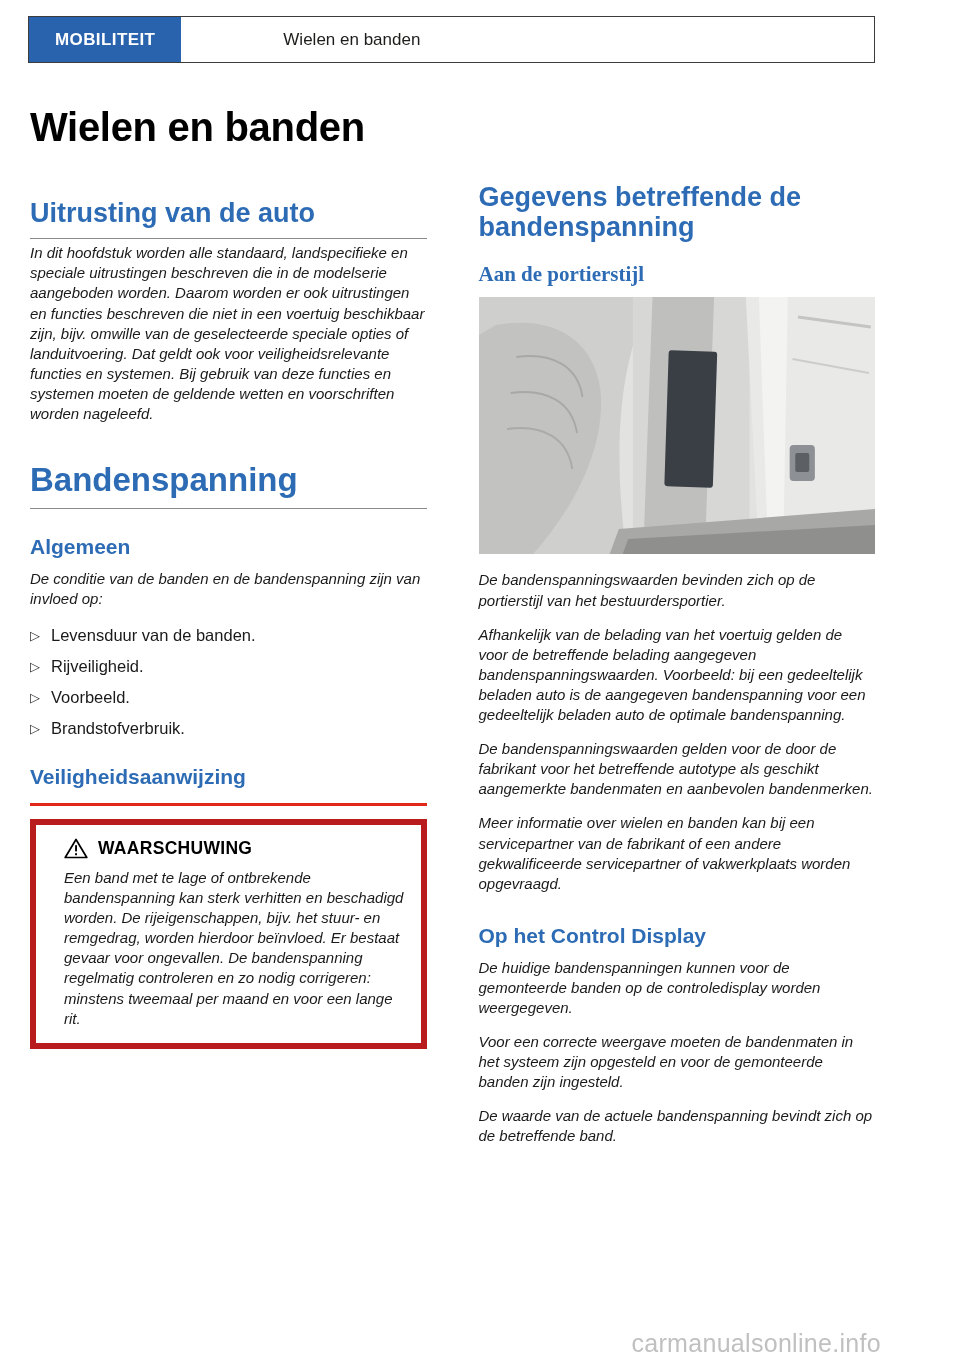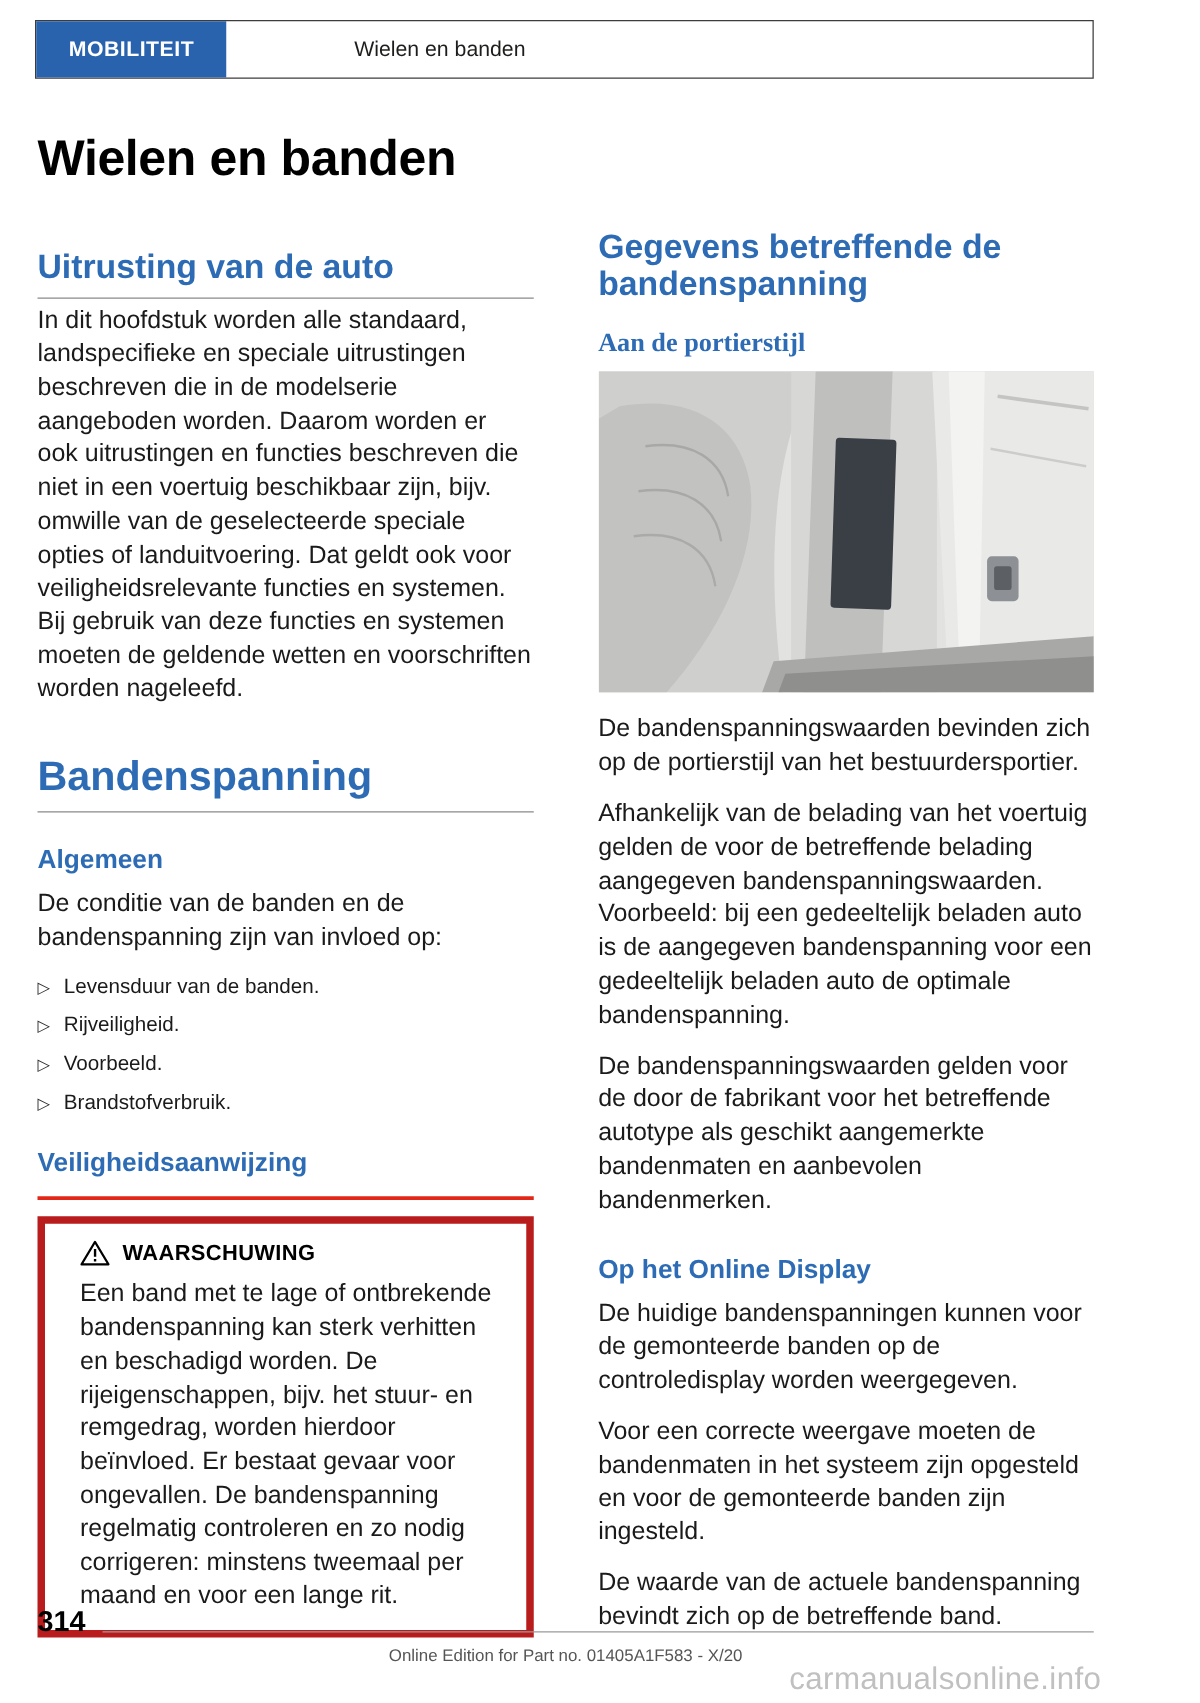--- a/index.html
+++ b/index.html
@@ -81,24 +81,25 @@
     margin-top: 38px;
     margin-bottom: 4px;
   }
   h3.sub {
     color: #2d6cb5;
     font-size: 21px;
     font-weight: bold;
     margin: 26px 0 10px 0;
   }
   p.body {
-    font-size: 20px;
+    font-size: 15px;
     line-height: 1.34;
     margin-bottom: 14px;
     hyphens: auto;
+    font-style: italic;
   }
 
   
   ul.bullets { list-style: none; margin: 2px 0 6px 0; }
   ul.bullets li {
     display: flex;
     gap: 11px;
     font-size: 16.5px;
     line-height: 1.34;
     margin-bottom: 9px;
@@ -262,31 +263,25 @@
           <path d="M342,20 L420,30" stroke="#c4c4c2" stroke-width="3" fill="none"></path>
           <path d="M336,62 L418,76" stroke="#cccccc" stroke-width="2" fill="none"></path>
           <path d="M150,232 L425,212 L425,257 L140,257 Z" fill="#a8a8a6"></path>
           <path d="M160,242 L425,228 L425,257 L154,257 Z" fill="#8f8f8d"></path>
         </svg>
       </div>
 
       <p class="body">De bandenspanningswaarden bevinden zich op de portierstijl van het bestuurdersportier.</p>
       <p class="body">Afhankelijk van de belading van het voertuig gelden de voor de betreffende belading aangegeven bandenspanningswaarden. Voorbeeld: bij een gedeeltelijk beladen auto is de aangegeven bandenspanning voor een gedeeltelijk beladen auto de optimale bandenspanning.</p>
       <p class="body">De bandenspanningswaarden gelden voor de door de fabrikant voor het betreffende autotype als geschikt aangemerkte bandenmaten en aanbevolen bandenmerken.</p>
-
-      <h3 class="sub" style="margin-top:30px;">Op het Online Display</h3>
+      <p class="body">Meer informatie over wielen en banden kan bij een servicepartner van de fabrikant of een andere gekwalificeerde servicepartner of vakwerkplaats worden opgevraagd.</p>
+
+      <h3 class="sub" style="margin-top:30px;">Op het Control Display</h3>
       <p class="body">De huidige bandenspanningen kunnen voor de gemonteerde banden op de controledisplay worden weergegeven.</p>
       <p class="body">Voor een correcte weergave moeten de bandenmaten in het systeem zijn opgesteld en voor de gemonteerde banden zijn ingesteld.</p>
       <p class="body">De waarde van de actuele bandenspanning bevindt zich op de betreffende band.</p>
 
     </div>
   </div>
 
-  <div class="footer">
-    <div class="footer-row">
-      <span class="page-number">314</span>
-      <span class="footer-line"></span>
-    </div>
-    <div class="edition">Online Edition for Part no. 01405A1F583 - X/20</div>
-  </div>
   <div class="watermark">carmanualsonline.info</div>
 
 </div>
 
 </body></html>

